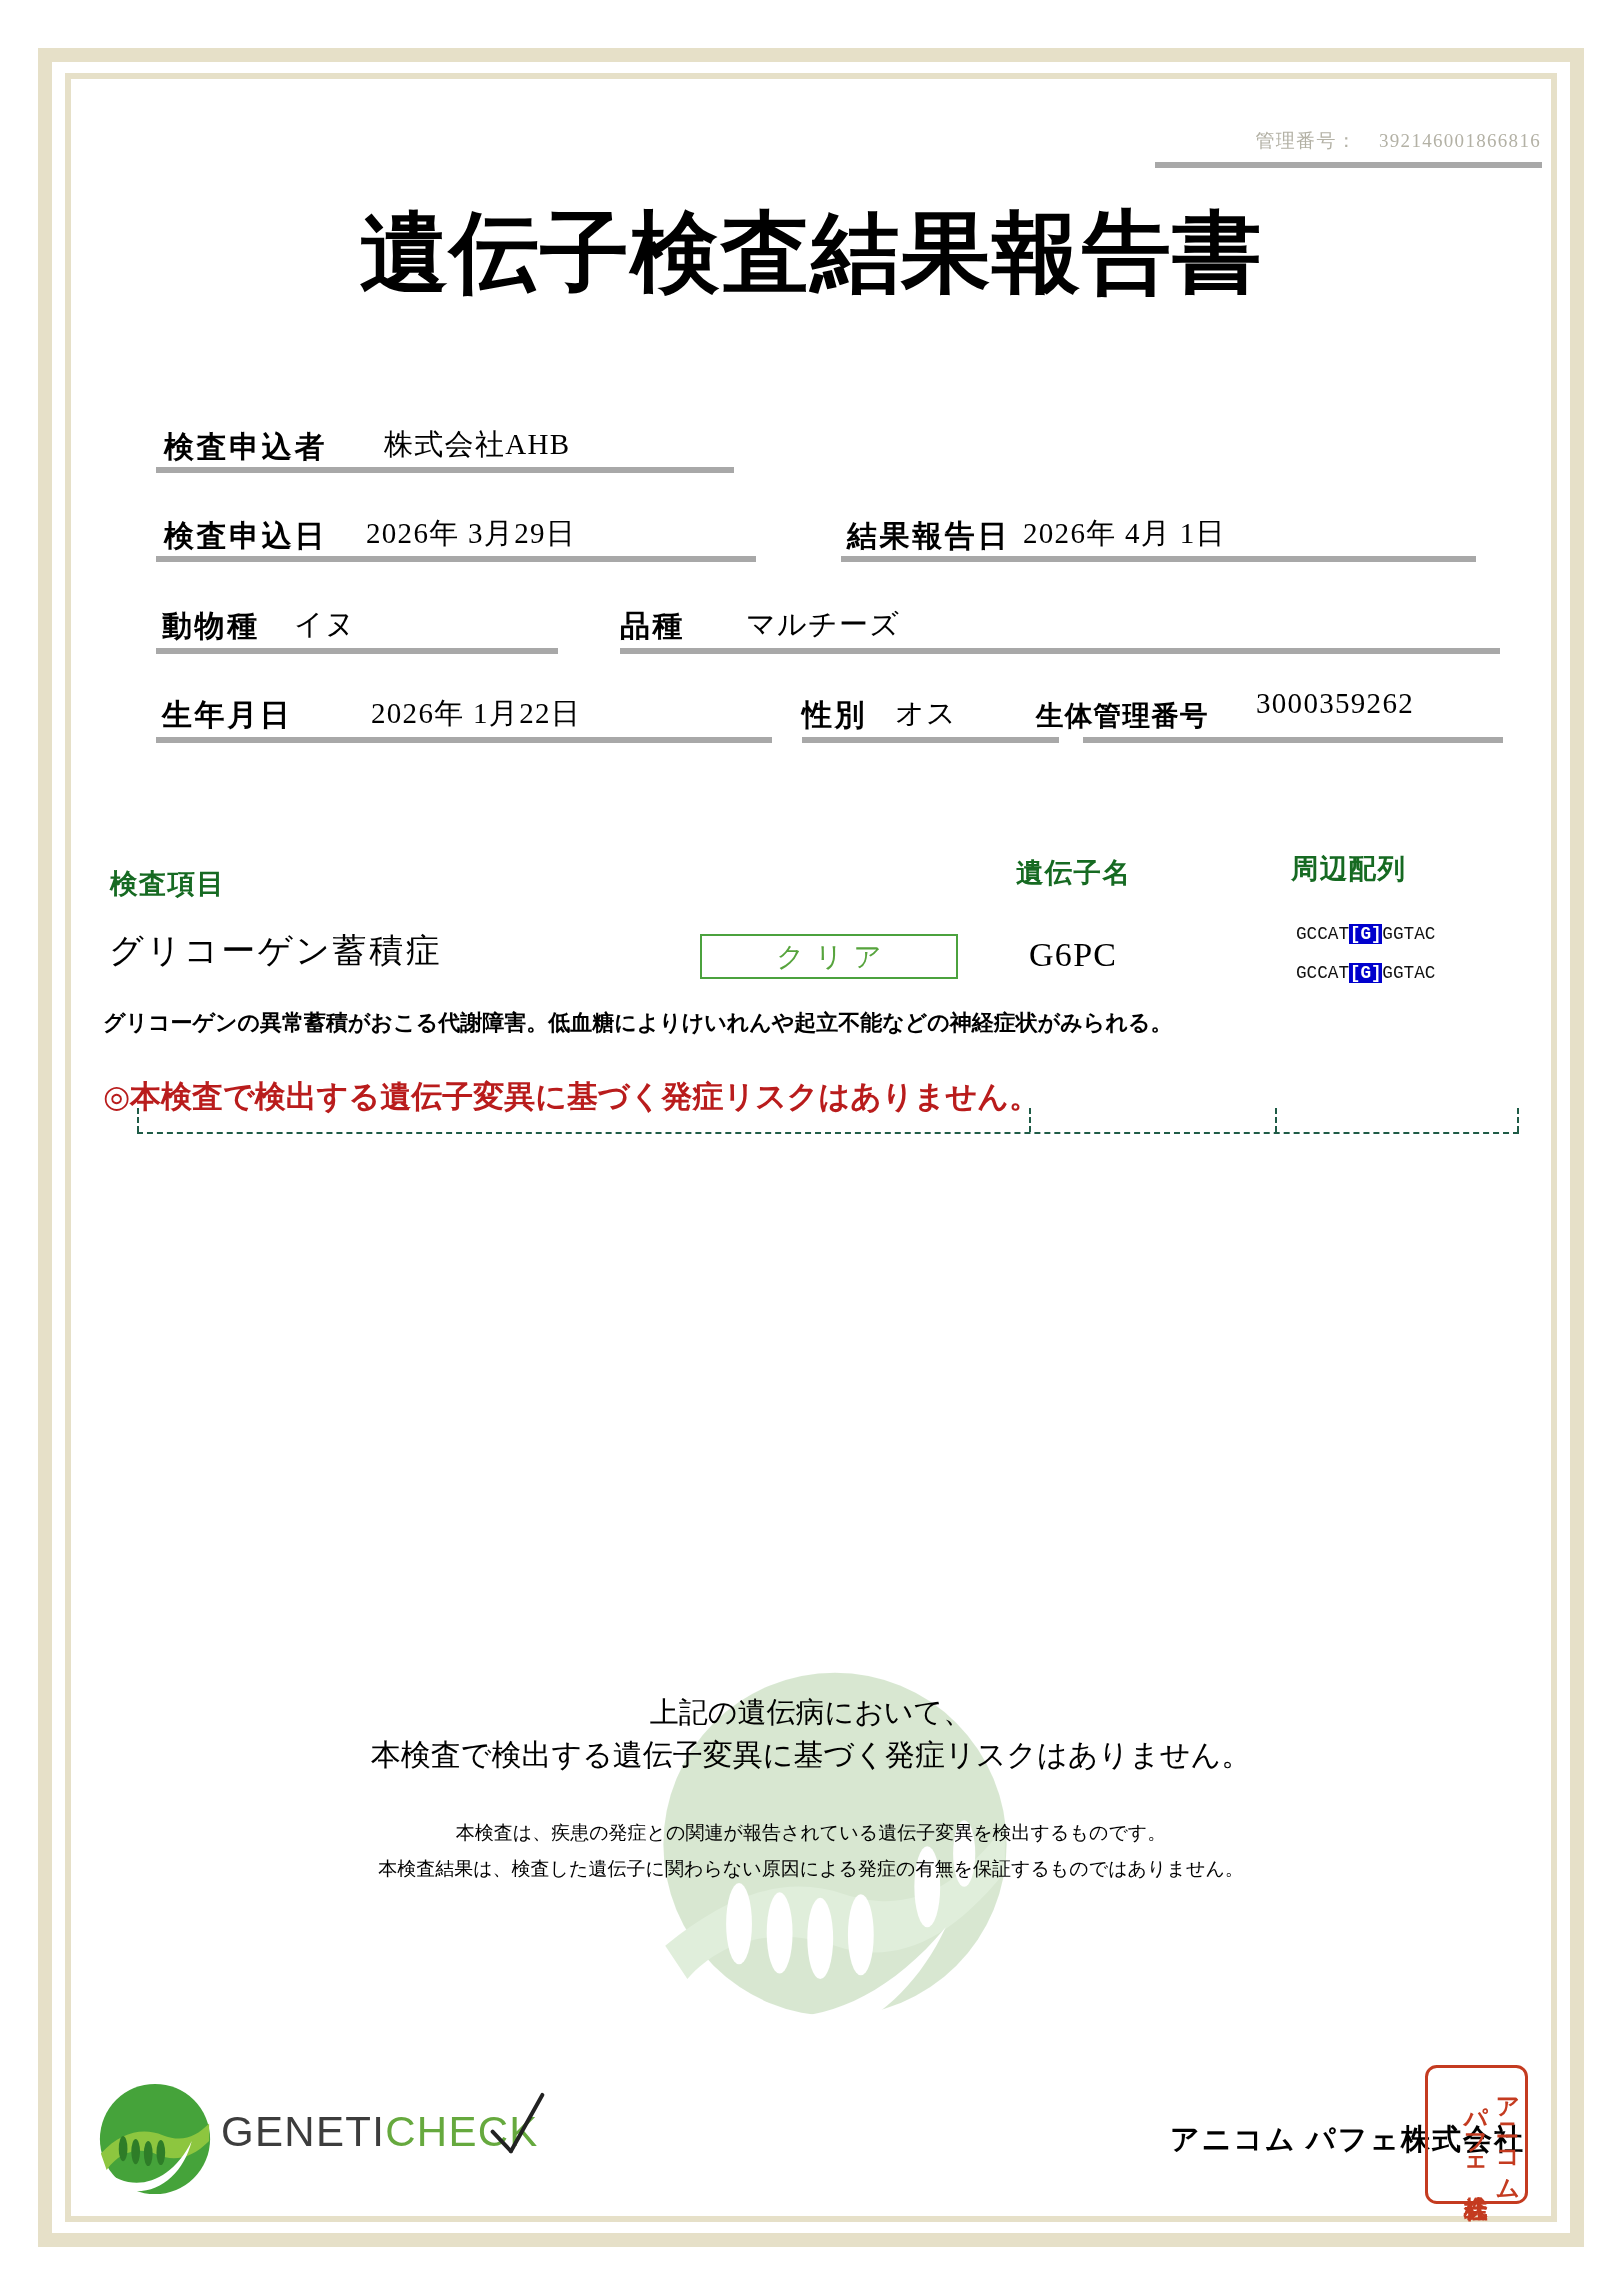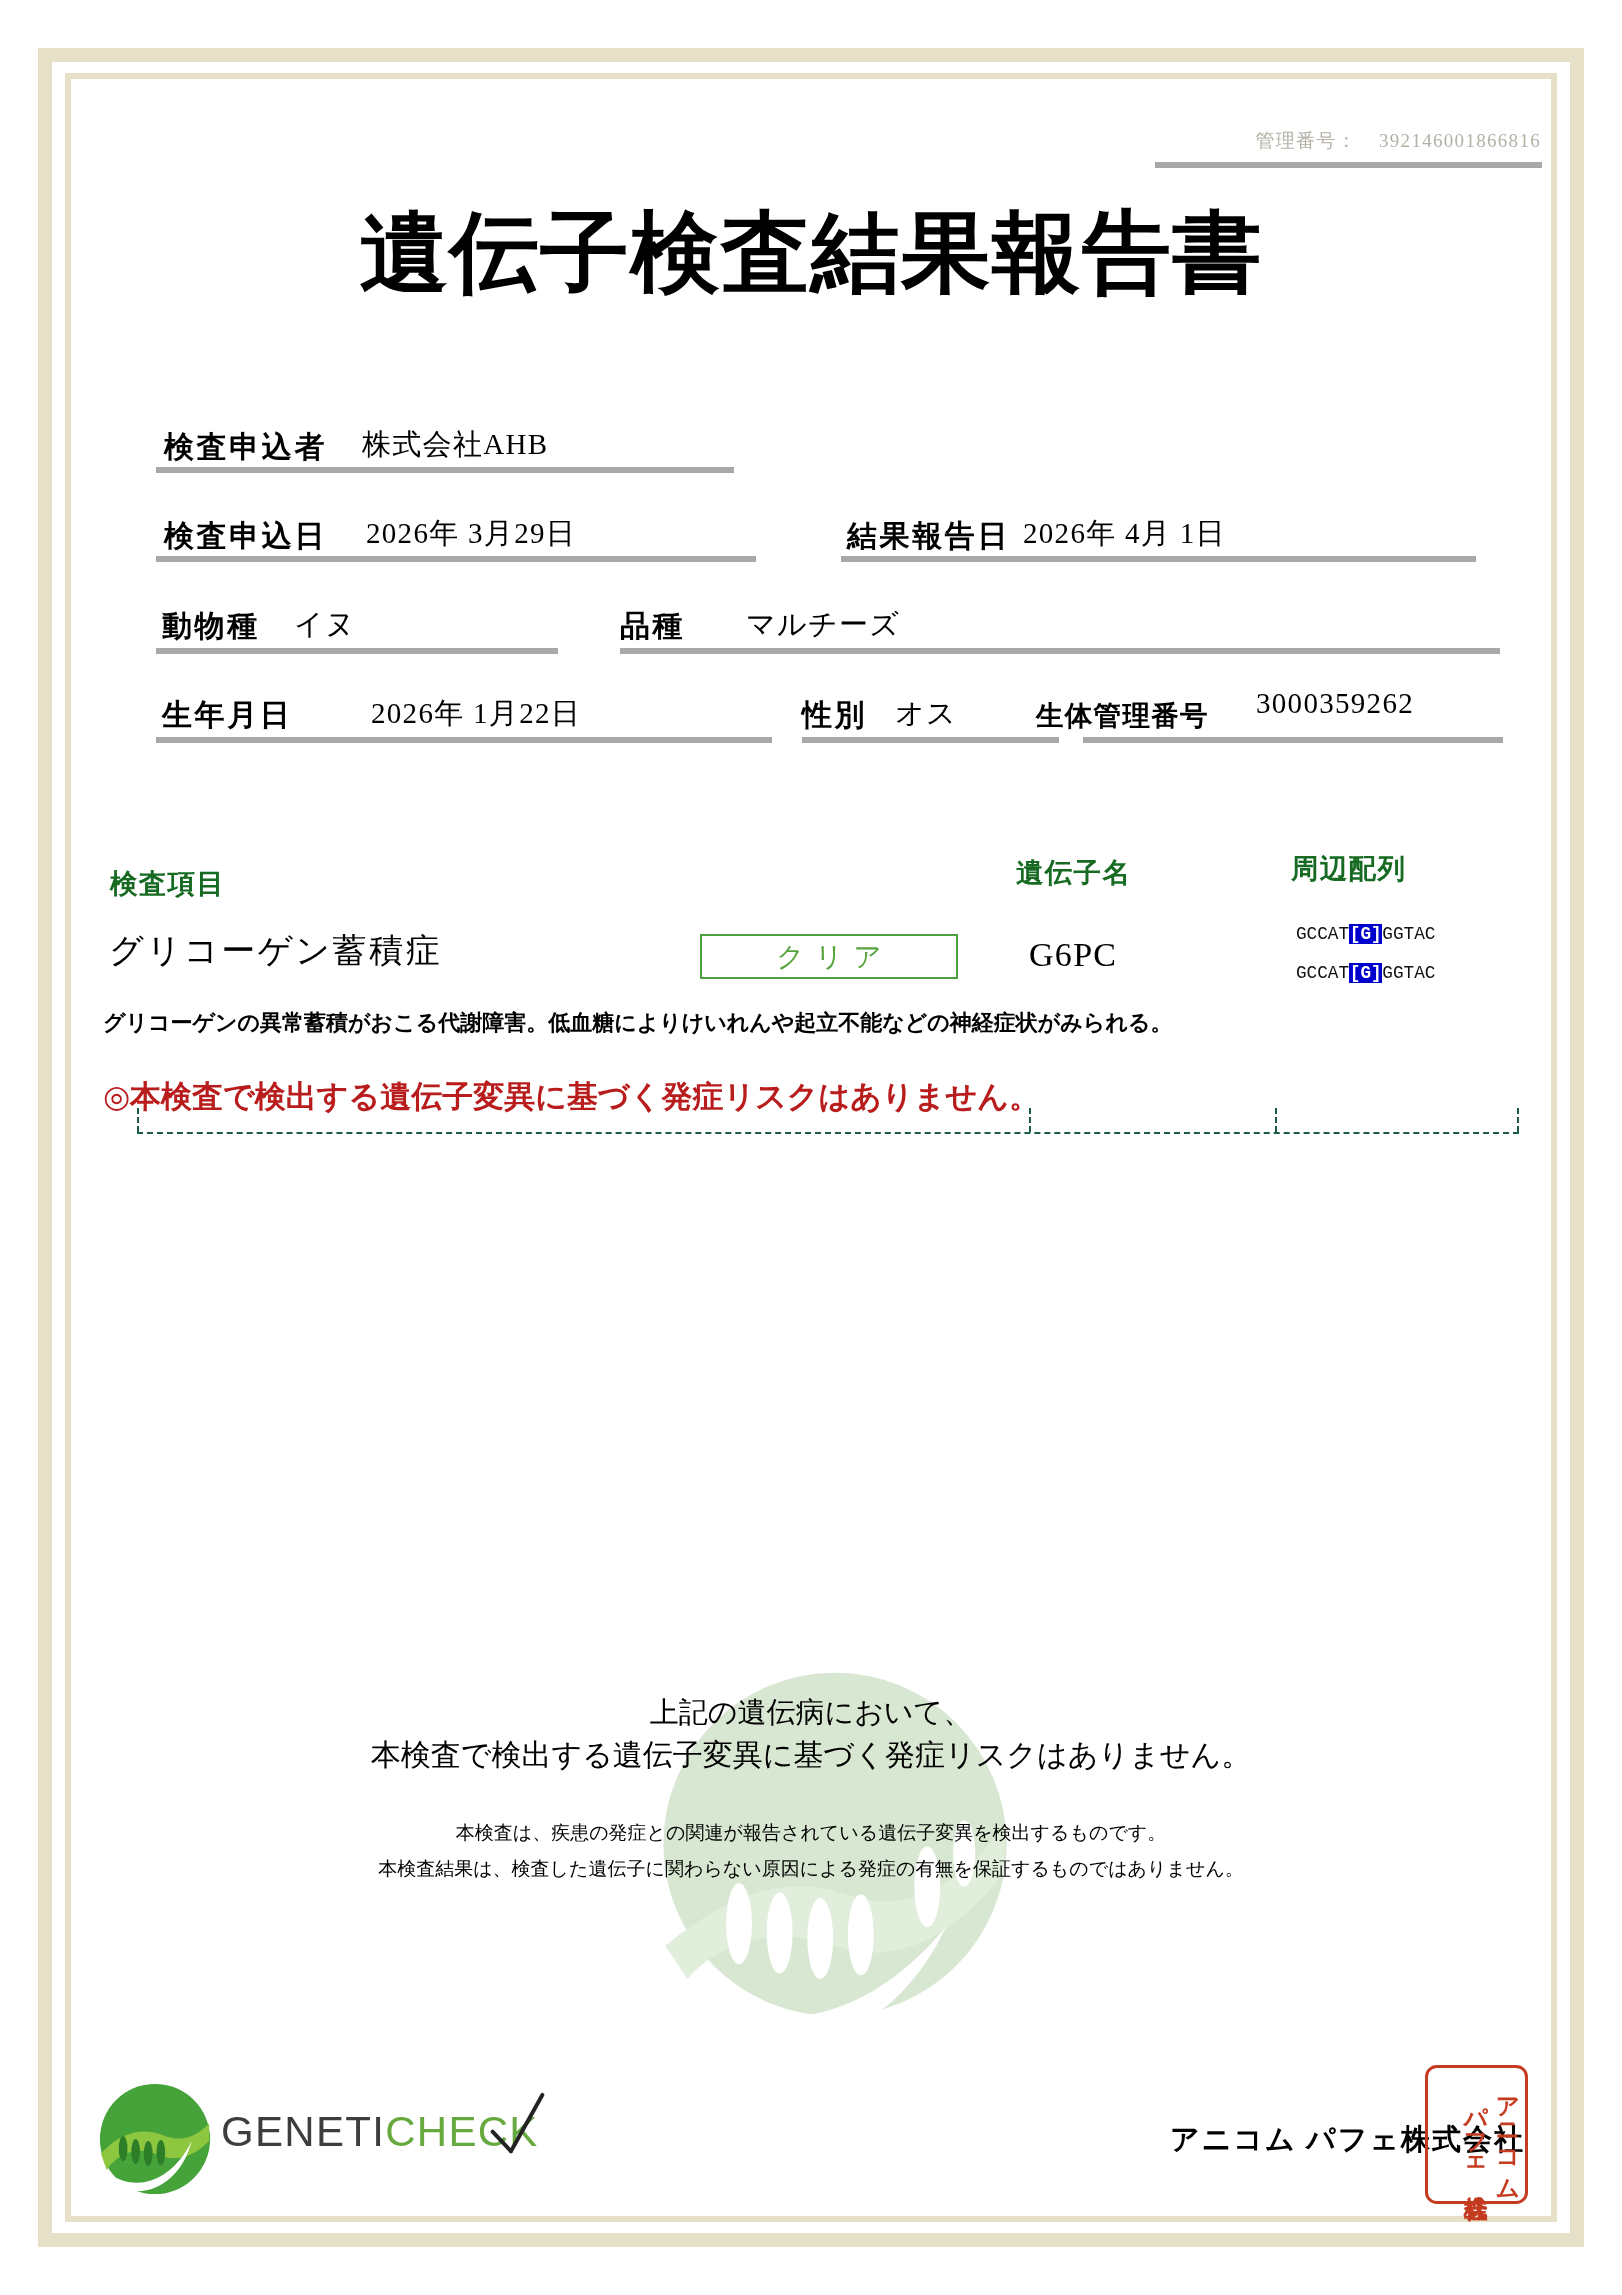--- a/index.html
+++ b/index.html
@@ -71,21 +71,21 @@
   <div class="frame-inner"></div>
 
   <div class="ctrl">
     <span>管理番号：</span><span class="num">392146001866816</span>
   </div>
   <div class="ctrl-line"></div>
 
   <div class="title">遺伝子検査結果報告書</div>
 
   <div class="lbl" style="left:164px;top:427px;">検査申込者</div>
-  <div class="val" style="left:362px;top:425px;">株式会社AHB</div>
+  <div class="val" style="left:384px;top:425px;">株式会社AHB</div>
   <div class="uline" style="left:156px;top:467px;width:578px;"></div>
 
   <div class="lbl" style="left:164px;top:516px;">検査申込日</div>
   <div class="val" style="left:366px;top:514px;">2026年 3月29日</div>
   <div class="lbl" style="left:847px;top:516px;">結果報告日</div>
   <div class="val" style="left:1023px;top:514px;">2026年 4月 1日</div>
   <div class="uline" style="left:156px;top:556px;width:600px;"></div>
   <div class="uline" style="left:841px;top:556px;width:635px;"></div>
 
   <div class="lbl" style="left:162px;top:606px;">動物種</div>

